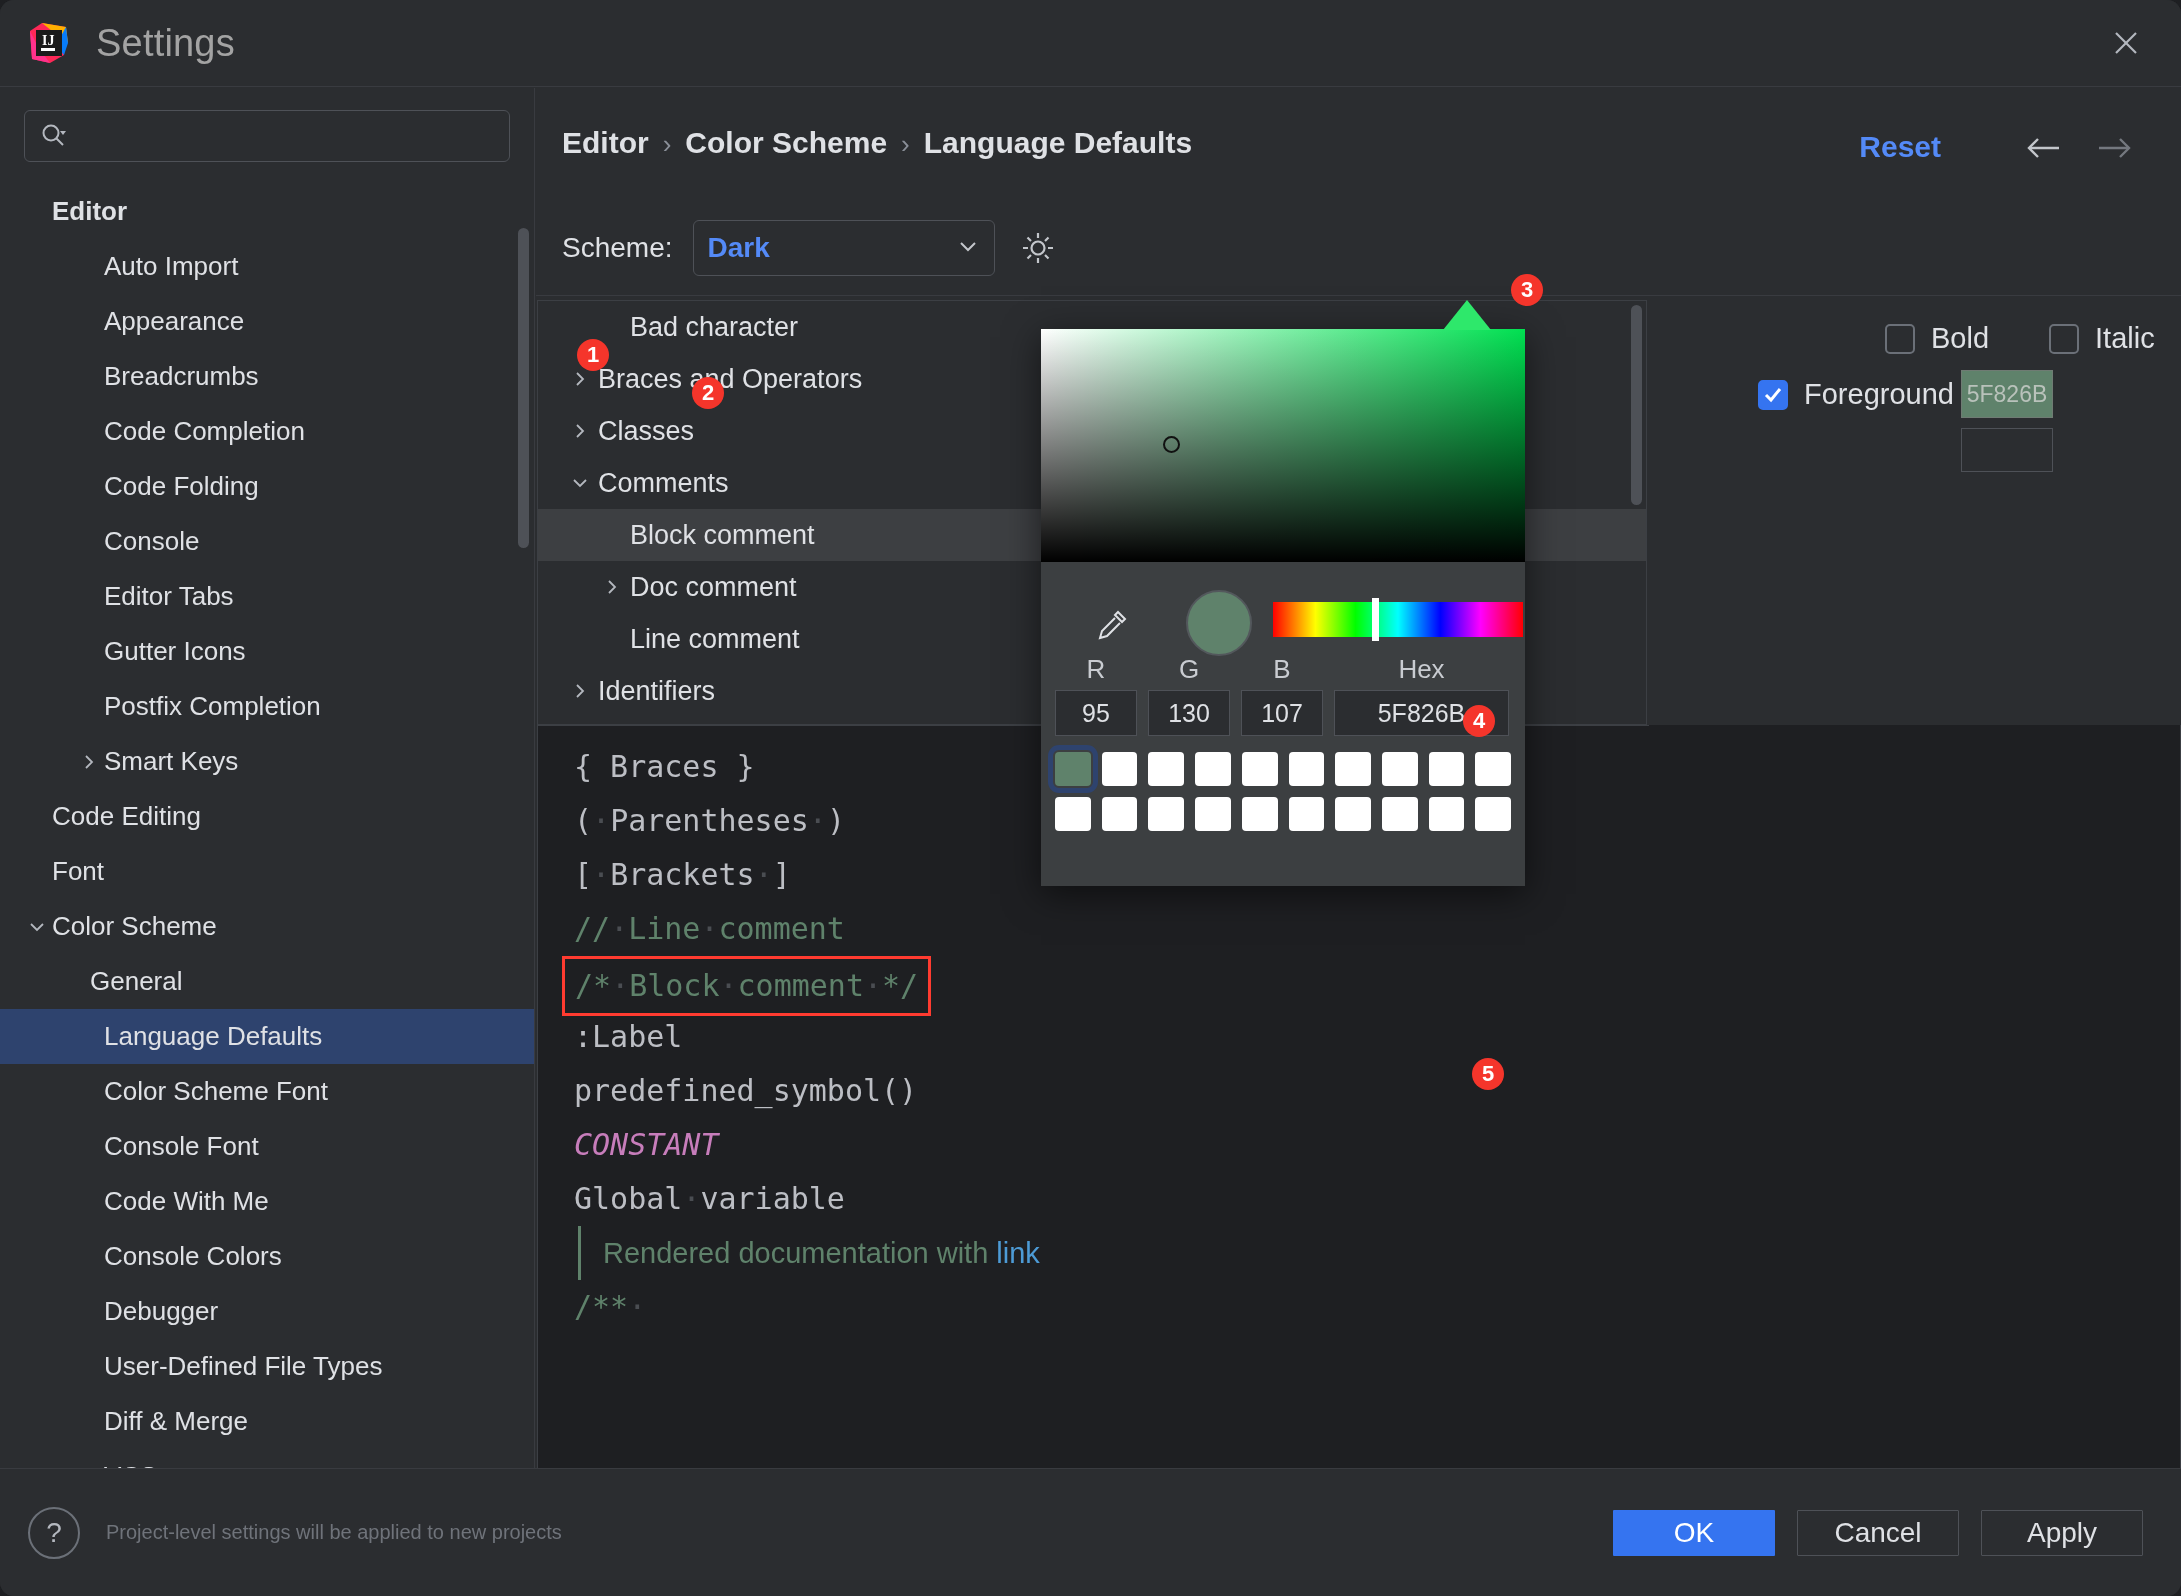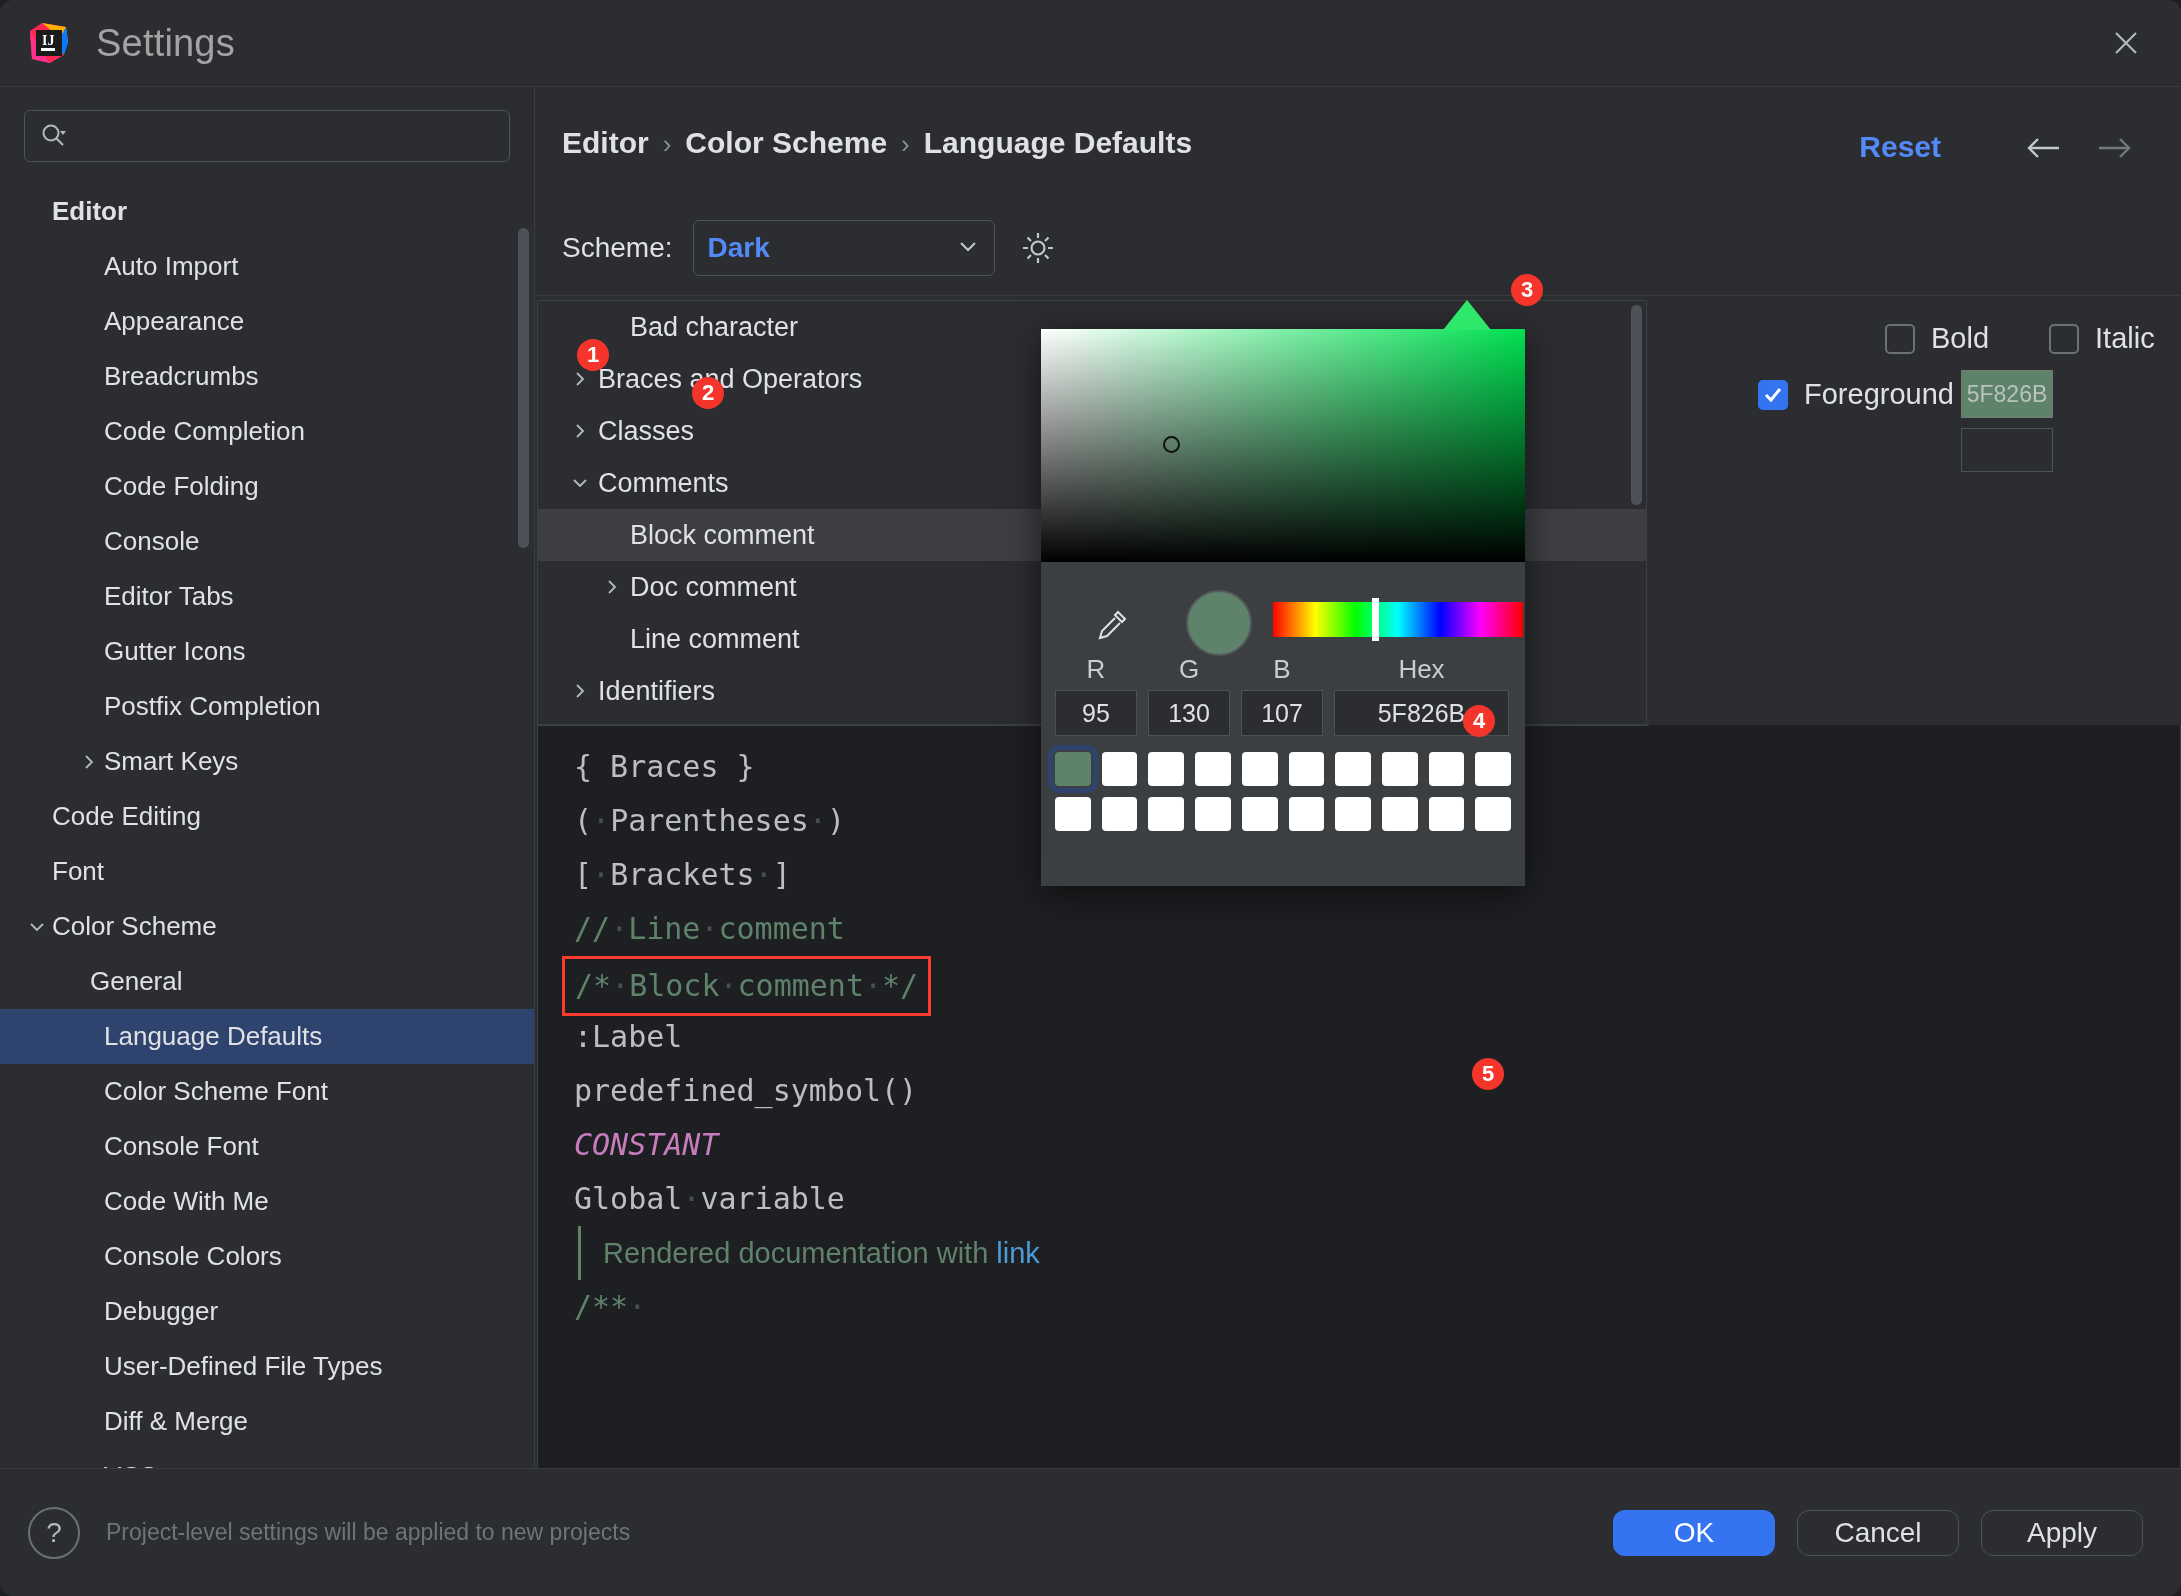--- a/index.html
+++ b/index.html
@@ -334,28 +334,28 @@
     border-top: 1px solid #393b40;
     display: flex; align-items: center;
   }
   .help-btn {
     margin-left: 28px; width: 52px; height: 52px;
     border: 2px solid #6b7078; border-radius: 50%;
     display: flex; align-items: center; justify-content: center;
     color: #b4b8bf; font-size: 28px; cursor: pointer; flex: none;
   }
   .bottom-note {
-    margin-left: 26px; font-size: 23px; color: #6f737a;
+    margin-left: 26px; font-size: 20px; color: #6f737a;
   }
   .btns {
     position: absolute; right: 38px; display: flex; gap: 22px; align-items: center;
   }
   .btn {
     height: 46px; min-width: 162px;
-    border-radius: 12px;
+    border-radius: 1px;
     display: flex; align-items: center; justify-content: center;
     font-size: 28px; cursor: pointer;
   }
   .btn.primary { background: #3574f0; color: #fff; }
   .btn.normal {
     background: #2b2d30; border: 1px solid #4e5157; color: #dfe1e5;
   }
 </style>
 </head>
 <body>

